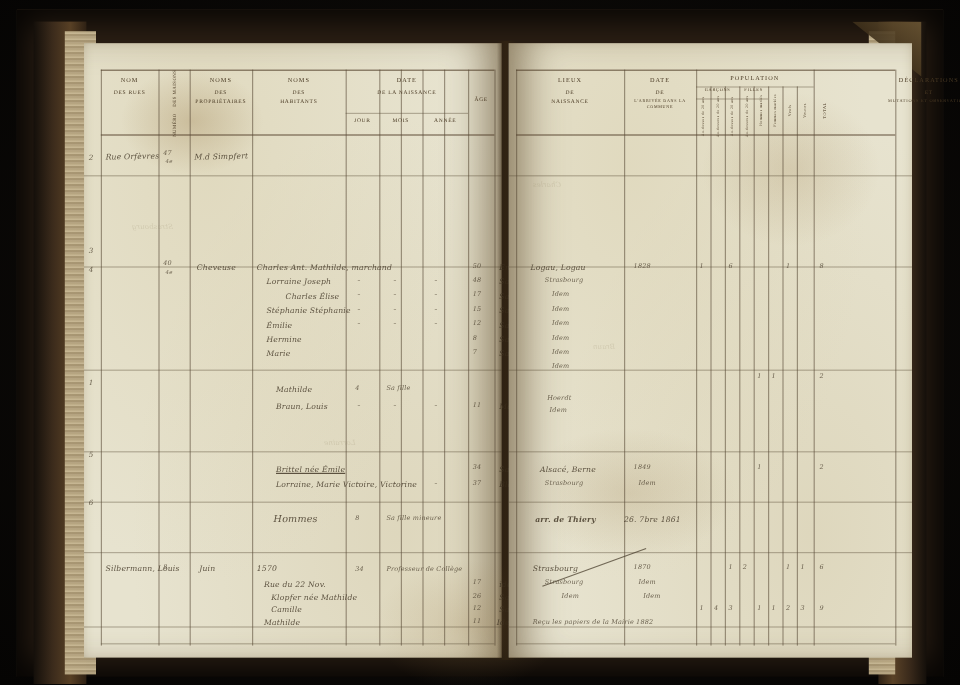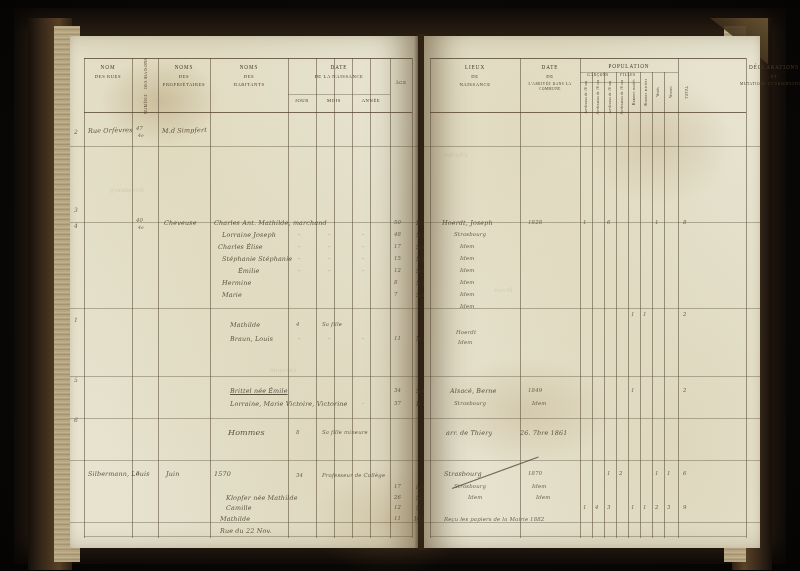--- a/index.html
+++ b/index.html
@@ -217,29 +217,29 @@
         <div class="hw xs num" style="left:68px;top:190px;">4e</div>
         <div class="hw" style="left:94px;top:184px;">Cheveuse</div>
         <div class="hw" style="left:144px;top:184px;">Charles Ant. Mathilde, marchand</div>
         <div class="hw sm num" style="left:324px;top:184px;">50</div>
         <div class="hw" style="left:346px;top:184px;">Employé</div>
 
         <div class="hw" style="left:152px;top:196px;">Lorraine Joseph</div>
         <div class="hw sm num" style="left:324px;top:196px;">48</div>
         <div class="hw" style="left:346px;top:196px;">Sa femme</div>
 
-        <div class="hw" style="left:148px;top:208px;">Charles Élise</div>
+        <div class="hw" style="left:168px;top:208px;">Charles Élise</div>
         <div class="hw sm num" style="left:324px;top:208px;">17</div>
         <div class="hw" style="left:346px;top:208px;">Sa fille</div>
 
         <div class="hw" style="left:152px;top:220px;">Stéphanie Stéphanie</div>
         <div class="hw sm num" style="left:324px;top:220px;">15</div>
         <div class="hw" style="left:346px;top:220px;">Sa fille</div>
 
-        <div class="hw" style="left:152px;top:232px;margin-left:16px;">Émilie</div>
+        <div class="hw" style="left:152px;top:232px;">Émilie</div>
         <div class="hw sm num" style="left:324px;top:232px;">12</div>
         <div class="hw" style="left:346px;top:232px;">Sa fille</div>
 
         <div class="hw" style="left:152px;top:244px;">Hermine</div>
         <div class="hw sm num" style="left:324px;top:244px;">8</div>
         <div class="hw" style="left:346px;top:244px;">Sa fille</div>
 
         <div class="hw" style="left:152px;top:256px;">Marie</div>
         <div class="hw sm num" style="left:324px;top:256px;">7</div>
         <div class="hw" style="left:346px;top:256px;">Sa fille</div>
@@ -292,21 +292,21 @@
         <div class="hw" style="left:18px;top:435px;">Silbermann, Louis</div>
         <div class="hw sm num" style="left:66px;top:435px;">8</div>
         <div class="hw" style="left:96px;top:435px;">Juin</div>
         <div class="hw" style="left:144px;top:435px;">1570</div>
         <div class="hw sm num" style="left:226px;top:437px;">34</div>
         <div class="hw sm" style="left:252px;top:437px;">Professeur de Collège</div>
         <div class="hw sm num" style="left:288px;top:437px;"></div>
         <div class="hw sm num" style="left:324px;top:437px;"></div>
         <div class="hw" style="left:345px;top:437px;"></div>
 
-        <div class="hw" style="left:150px;top:448px;margin-top:44px;">Rue du 22 Nov.</div>
+        <div class="hw" style="left:150px;top:448px;">Rue du 22 Nov.</div>
         <div class="hw sm num" style="left:324px;top:448px;">17</div>
         <div class="hw" style="left:346px;top:448px;">idem</div>
 
         <div class="hw" style="left:156px;top:459px;">Klopfer née Mathilde</div>
         <div class="hw sm num" style="left:324px;top:459px;">26</div>
         <div class="hw" style="left:346px;top:459px;">Sa femme</div>
 
         <div class="hw" style="left:156px;top:469px;">Camille</div>
         <div class="hw sm num" style="left:324px;top:469px;">12</div>
         <div class="hw" style="left:346px;top:469px;">Sa fille</div>
@@ -402,21 +402,21 @@
         </div>
         <div class="head" style="left:254px;width:18px;top:36px;height:40px;">
           <div class="vert" style="font-size:3.6px">TOTAL</div>
         </div>
         <div class="head" style="left:272px;width:58px;">
           <div class="lbl t1" style="left:50px;width:56px;right:auto;">DÉCLARATIONS</div>
           <div class="lbl t2" style="left:50px;width:56px;right:auto;">ET</div>
           <div class="lbl t3" style="left:40px;width:76px;right:auto;font-size:3.6px;">MUTATIONS ET OBSERVATIONS</div>
         </div>
 
-        <div class="hw" style="left:18px;top:184px;">Hoerdt, Joseph</div>
+        <div class="hw" style="left:18px;top:184px;">Logau, Logau</div>
         <div class="hw sm num" style="left:104px;top:184px;">1828</div>
         <div class="hw sm num" style="left:159px;top:184px;">1</div>
         <div class="hw sm num" style="left:183px;top:184px;">6</div>
         <div class="hw sm num" style="left:231px;top:184px;">1</div>
         <div class="hw sm num" style="left:259px;top:184px;">8</div>
 
         <div class="hw sm" style="left:30px;top:196px;">Strasbourg</div>
         <div class="hw sm" style="left:36px;top:208px;">Idem</div>
         <div class="hw sm" style="left:36px;top:220px;">Idem</div>
         <div class="hw sm" style="left:36px;top:232px;">Idem</div>
@@ -430,21 +430,21 @@
         <div class="hw sm" style="left:32px;top:294px;">Hoerdt</div>
         <div class="hw sm" style="left:34px;top:304px;">Idem</div>
 
         <div class="hw" style="left:26px;top:352px;">Alsacé, Berne</div>
         <div class="hw sm num" style="left:104px;top:352px;">1849</div>
         <div class="hw sm num" style="left:207px;top:352px;">1</div>
         <div class="hw sm num" style="left:259px;top:352px;">2</div>
         <div class="hw sm" style="left:30px;top:365px;">Strasbourg</div>
         <div class="hw sm" style="left:108px;top:365px;">Idem</div>
 
-        <div class="hw" style="left:22px;top:394px;">arr. de Thiery</div>
+        <div class="hw" style="left:22px;top:394px;font-weight:bold;">arr. de Thiery</div>
         <div class="hw" style="left:96px;top:394px;">26. 7bre 1861</div>
 
         <div class="hw" style="left:20px;top:435px;">Strasbourg</div>
         <div class="hw sm num" style="left:104px;top:435px;">1870</div>
         <div class="hw sm num" style="left:183px;top:435px;">1</div>
         <div class="hw sm num" style="left:195px;top:435px;">2</div>
         <div class="hw sm num" style="left:231px;top:435px;">1</div>
         <div class="hw sm num" style="left:243px;top:435px;">1</div>
         <div class="hw sm num" style="left:259px;top:435px;">6</div>
 

